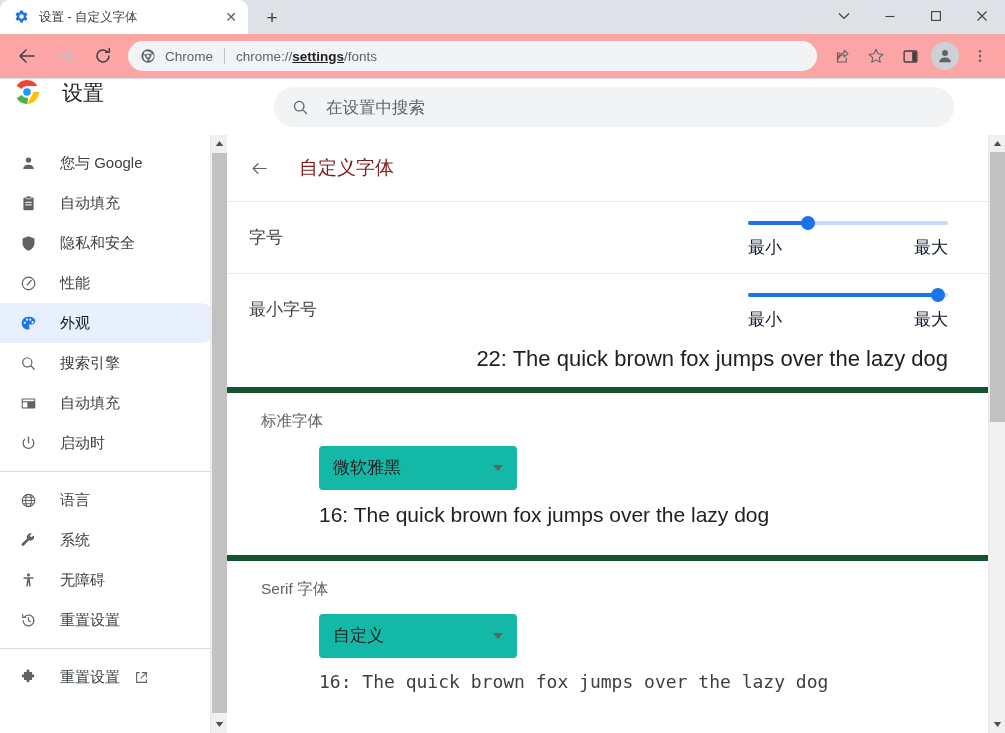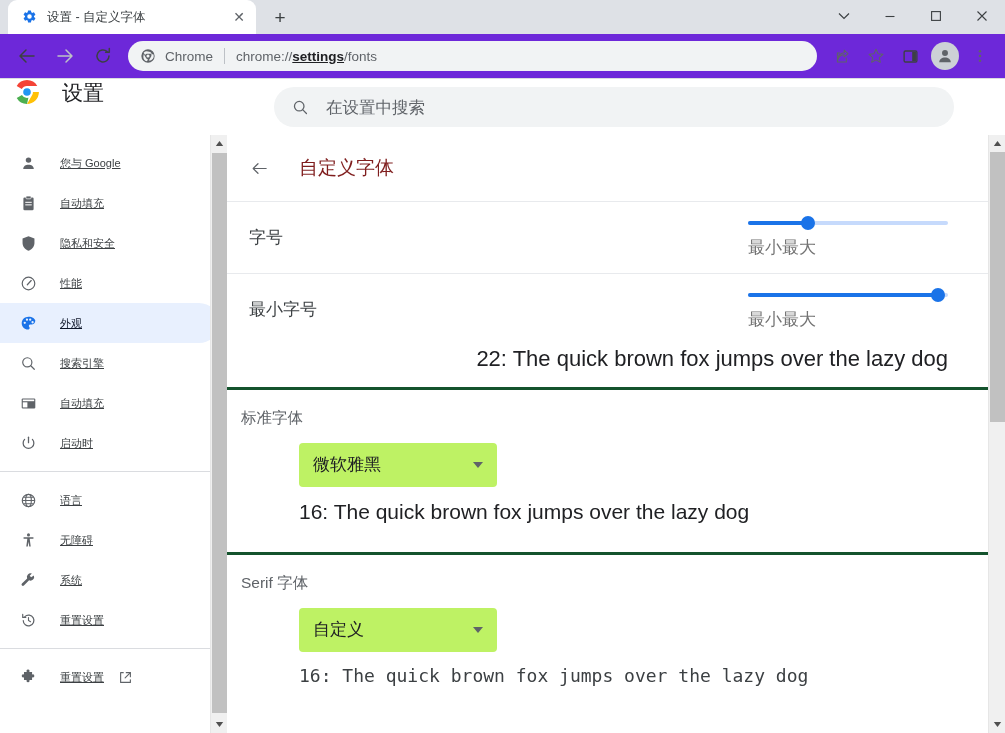--- a/index.html
+++ b/index.html
@@ -11,21 +11,21 @@
   }
 
   
   .window { width: 1005px; height: 733px; position: relative; background:#d6dae0; }
 
   .tabstrip {
     height: 34px; background: #dee1e6;
     display: flex; align-items: flex-end; position: relative;
   }
   .tab {
-    margin-left: 8px; width: 248px; height: 34px;
+    width: 248px; height: 34px;
     background: #ffffff;
     border-radius: 9px 9px 0 0;
     display: flex; align-items: center;
     padding: 0 8px 0 14px;
     position: relative;
   }
   .tab-favicon { width: 16px; height: 16px; flex: 0 0 16px; position: relative; }
   .gear {
     width: 15px; height: 15px; display:block;
   }
@@ -50,21 +50,21 @@
     position:absolute; right: 0; top: 0; height: 32px;
     display:flex; align-items:center;
   }
   .win-btn {
     width: 46px; height: 32px;
     display:flex;align-items:center;justify-content:center;
     color:#3c4043;
   }
 
   .toolbar {
-    height: 45px; background: #6d28d9;
+    height: 45px; background: #fca5a5;
     display:flex; align-items:center; padding: 0 8px;
     border-bottom: 1px solid #dadce0;
   }
   .nav-btn {
     width: 34px; height: 34px; margin: 0 2px;
     display:flex;align-items:center;justify-content:center;
     border-radius: 50%; color:#5f6368;
   }
   .nav-btn.disabled { color:#bdc1c6; }
   .omnibox {
@@ -126,21 +126,21 @@
   .nav-item {
     height: 40px; display:flex; align-items:center;
     padding-left: 18px; border-radius: 0 20px 20px 0;
     margin-right: 8px; color: #5f6368;
   }
   .nav-item .nav-icon {
     width: 20px; height: 20px; flex:0 0 20px;
     display:flex;align-items:center;justify-content:center;
   }
   .nav-item .nav-label {
-    font-size: 11px; margin-left: 22px; color: #3c4043; white-space: nowrap; text-decoration: underline;
+    font-size: 15px; margin-left: 22px; color: #3c4043; white-space: nowrap;
   }
   .nav-item.selected { background: #e8f0fe; }
   .nav-item.selected .nav-label { color: #0f172a; }
   .nav-item.selected .nav-icon { color: #1a73e8; }
   .nav-divider { height:1px; background:#dadce0; margin: 8px 0 8px 0; }
   .ext-link-icon { width: 15px; height: 15px; margin-left: 14px; color:#5f6368; flex:0 0 15px;}
 
   
   .scrollbar {
     position:absolute; top:0; bottom:0; width: 17px;
@@ -193,36 +193,36 @@
   .slider-fill {
     position:absolute; left:0; top:0; height:4px; border-radius:2px;
     background:#1a73e8;
   }
   .slider-thumb {
     position:absolute; top: -5px; width: 14px; height: 14px;
     border-radius: 50%; background: #1a73e8;
     transform: translateX(-7px);
   }
   .slider-labels {
-    display:flex; 
-    margin-top: 11px; font-size: 17px; color:#737373;
+    display:flex; justify-content:space-between;
+    margin-top: 11px; font-size: 17px; color:#0f172a;
   }
 
   .preview-min {
     padding: 0 40px 14px 22px;
     text-align: right;
     font-size: 22px; color:#202124; line-height: 1.25;
     font-family: "Liberation Sans", sans-serif;
   }
 
-  .font-section { padding: 18px 22px 10px 14px; border-top: 3px solid #14532d; }
+  .font-section { padding: 18px 22px 10px 34px; border-top: 6px solid #14532d; }
   .font-section-title { font-size: 15.5px; color:#5f6368; }
   .select-wrap { margin: 14px 0 0 58px; }
   .fake-select {
-    width: 198px; height: 44px; background: #bef264;
+    width: 198px; height: 44px; background: #14b8a6;
     border-radius: 4px; display:flex; align-items:center;
     padding: 0 14px; position:relative;
   }
   .fake-select .sel-value { font-size: 17px; color:#202124; }
   .sel-arrow {
     position:absolute; right: 14px; top: 50%; transform: translateY(-50%);
     width: 0; height: 0;
     border-left: 5px solid transparent; border-right: 5px solid transparent;
     border-top: 6px solid #5f6368;
   }
@@ -459,34 +459,34 @@
                 <path d="M3 10 H17 M4.2 6.3 H15.8 M4.2 13.7 H15.8" stroke="#5f6368" stroke-width="1.2"></path>
               </svg>
           </span>
           <span class="nav-label">语言</span>
         </div>
 
 
         <div class="nav-item">
           <span class="nav-icon">
             <svg width="17" height="17" viewBox="0 0 20 20" fill="#5f6368">
+                <path d="M16.3 4.2a4.3 4.3 0 0 1-5.6 5.6L4.6 15.9a1.6 1.6 0 0 1-2.3-2.3L8.4 7.5a4.3 4.3 0 0 1 5.6-5.6l-2.6 2.6 1.7 1.7z"></path>
+              </svg>
+          </span>
+          <span class="nav-label">系统</span>
+        </div>
+
+        <div class="nav-item">
+          <span class="nav-icon">
+            <svg width="17" height="17" viewBox="0 0 20 20" fill="#5f6368">
                 <circle cx="10" cy="3.4" r="1.8"></circle>
                 <path d="M4.2 6.2 H15.8 V7.8 H11.4 L12.6 17 H10.9 L10 11.4 L9.1 17 H7.4 L8.6 7.8 H4.2z"></path>
               </svg>
           </span>
           <span class="nav-label">无障碍</span>
-        </div>
-
-        <div class="nav-item">
-          <span class="nav-icon">
-            <svg width="17" height="17" viewBox="0 0 20 20" fill="#5f6368">
-                <path d="M16.3 4.2a4.3 4.3 0 0 1-5.6 5.6L4.6 15.9a1.6 1.6 0 0 1-2.3-2.3L8.4 7.5a4.3 4.3 0 0 1 5.6-5.6l-2.6 2.6 1.7 1.7z"></path>
-              </svg>
-          </span>
-          <span class="nav-label">系统</span>
         </div>
 
         <div class="nav-item">
           <span class="nav-icon">
             <svg width="17" height="17" viewBox="0 0 20 20">
                 <path d="M3.8 10a6.3 6.3 0 1 0 1.9-4.5" stroke="#5f6368" stroke-width="1.4" fill="none" stroke-linecap="round"></path>
                 <path d="M3.2 2.8 V6.4 H6.8" stroke="#5f6368" stroke-width="1.4" fill="none" stroke-linecap="round" stroke-linejoin="round"></path>
                 <path d="M10 6.6 V10 l2.4 1.5" stroke="#5f6368" stroke-width="1.3" fill="none" stroke-linecap="round"></path>
               </svg>
           </span>

